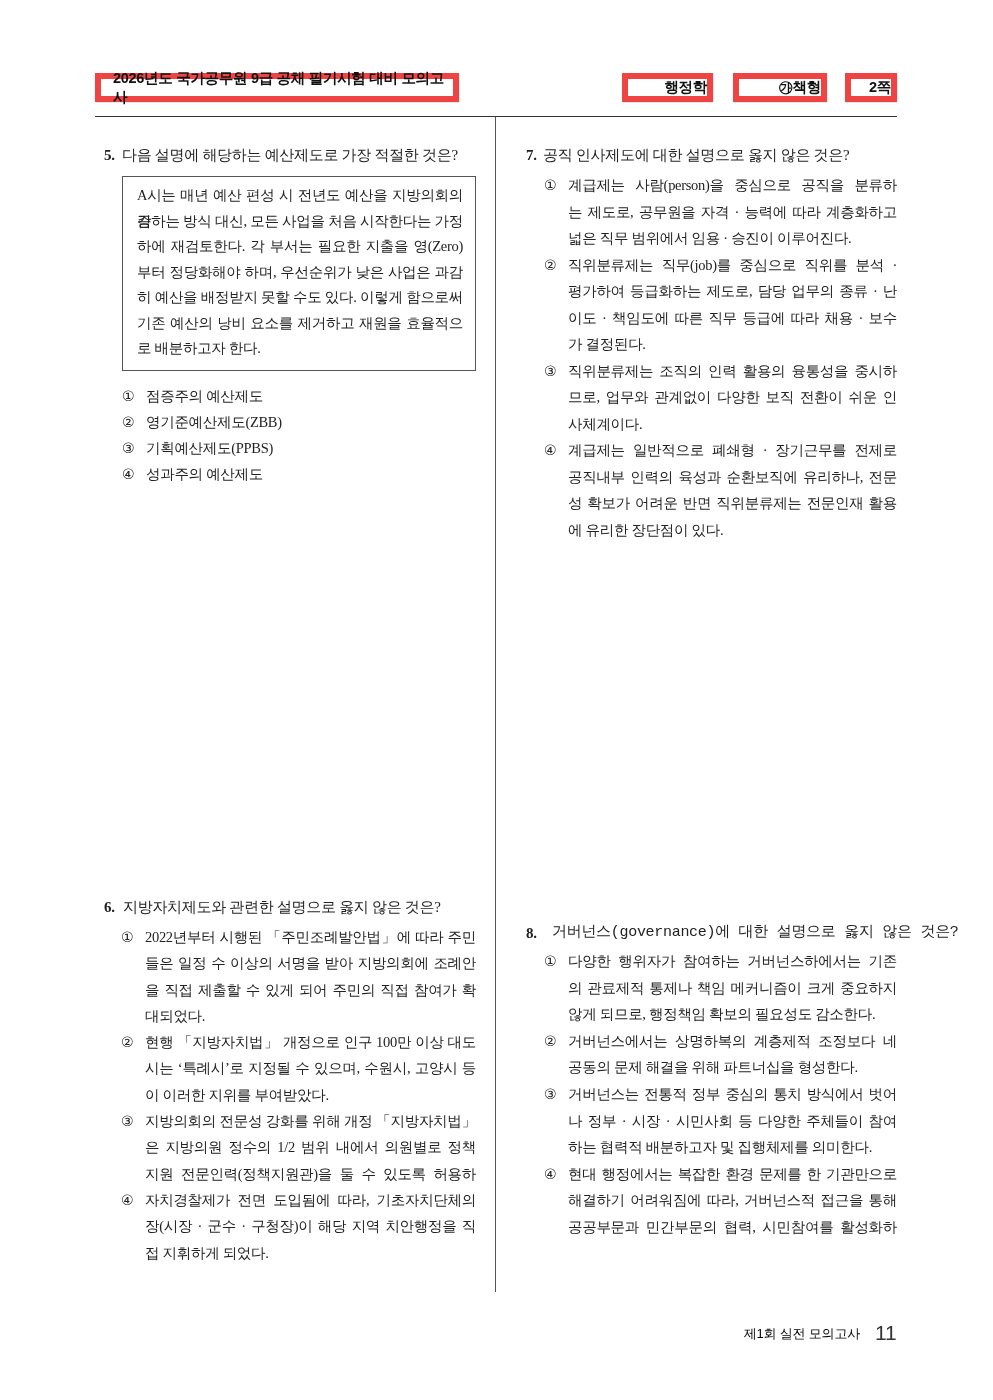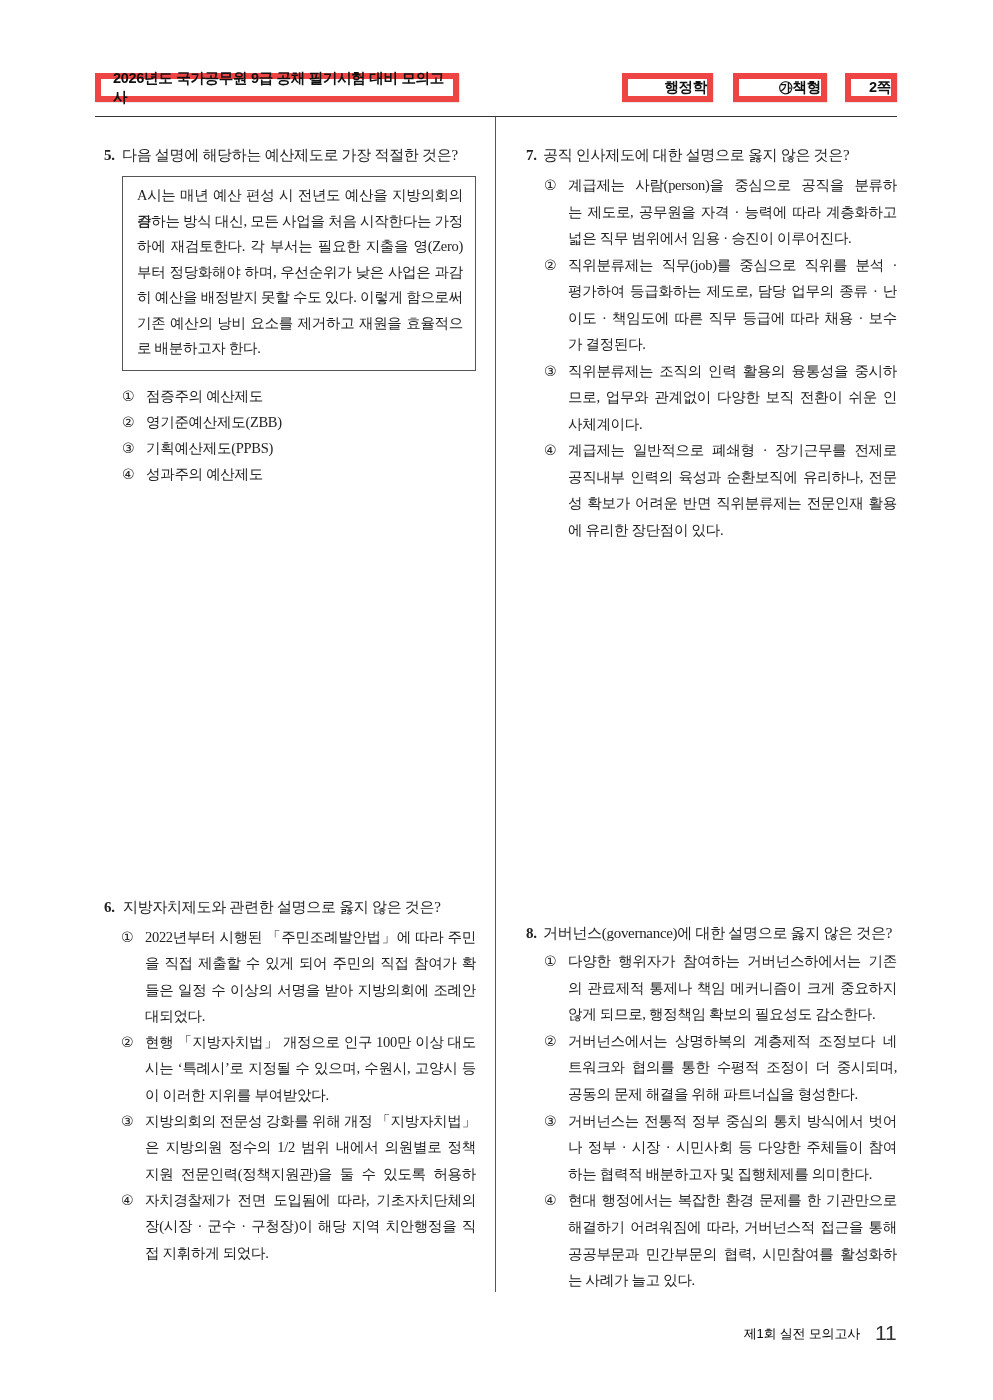--- a/index.html
+++ b/index.html
@@ -147,22 +147,22 @@
 </div>
 
 <div class="qtitle" style="left:104px;top:894px;width:372px;">
   <span class="qnum">6.</span>
   <span class="qprompt" style="left:19px;">지방자치제도와 관련한 설명으로 옳지 않은 것은?</span>
 </div>
 <div class="opts l263" style="left:121px;top:924px;width:355px;">
   <div class="opt">
     <span class="marker">①</span>
     <div class="ln j">2022년부터 시행된 「주민조례발안법」에 따라 주민</div>
+    <div class="ln j">들은 일정 수 이상의 서명을 받아 지방의회에 조례안</div>
     <div class="ln j">을 직접 제출할 수 있게 되어 주민의 직접 참여가 확</div>
-    <div class="ln j">들은 일정 수 이상의 서명을 받아 지방의회에 조례안</div>
     <div class="ln">대되었다.</div>
   </div>
   <div class="opt">
     <span class="marker">②</span>
     <div class="ln j">현행 「지방자치법」 개정으로 인구 100만 이상 대도</div>
     <div class="ln j">시는 ‘특례시’로 지정될 수 있으며, 수원시, 고양시 등</div>
     <div class="ln">이 이러한 지위를 부여받았다.</div>
   </div>
   <div class="opt">
     <span class="marker">③</span>
@@ -173,44 +173,42 @@
   <div class="opt">
     <span class="marker">④</span>
     <div class="ln j">자치경찰제가 전면 도입됨에 따라, 기초자치단체의</div>
     <div class="ln j">장(시장 · 군수 · 구청장)이 해당 지역 치안행정을 직</div>
     <div class="ln">접 지휘하게 되었다.</div>
   </div>
 </div>
 
 <div class="qtitle" style="left:526px;top:920px;width:371px;">
   <span class="qnum">8.</span>
-  <span class="qprompt" style="left:17px;">거버넌스(governance)에 대한 설명으로 옳지 않은 것은?</span>
+  <span class="qprompt" style="left:26px;font-family:Liberation Mono, monospace;">거버넌스(governance)에 대한 설명으로 옳지 않은 것은?</span>
 </div>
 <div class="opts l266" style="left:544px;top:948px;width:353px;">
   <div class="opt">
     <span class="marker">①</span>
     <div class="ln j">다양한 행위자가 참여하는 거버넌스하에서는 기존</div>
     <div class="ln j">의 관료제적 통제나 책임 메커니즘이 크게 중요하지</div>
     <div class="ln">않게 되므로, 행정책임 확보의 필요성도 감소한다.</div>
   </div>
   <div class="opt">
     <span class="marker">②</span>
     <div class="ln j">거버넌스에서는 상명하복의 계층제적 조정보다 네</div>
-    <div class="ln j">트워크와 협의를 통한 수평적 조정이 더 중시되며,</div>
     <div class="ln">공동의 문제 해결을 위해 파트너십을 형성한다.</div>
   </div>
   <div class="opt">
     <span class="marker">③</span>
     <div class="ln j">거버넌스는 전통적 정부 중심의 통치 방식에서 벗어</div>
     <div class="ln j">나 정부 · 시장 · 시민사회 등 다양한 주체들이 참여</div>
     <div class="ln">하는 협력적 배분하고자 및 집행체제를 의미한다.</div>
   </div>
   <div class="opt">
     <span class="marker">④</span>
     <div class="ln j">현대 행정에서는 복잡한 환경 문제를 한 기관만으로</div>
     <div class="ln j">해결하기 어려워짐에 따라, 거버넌스적 접근을 통해</div>
     <div class="ln j">공공부문과 민간부문의 협력, 시민참여를 활성화하</div>
-    <div class="ln">는 사례가 늘고 있다.</div>
   </div>
 </div>
 
 <div class="footer-label">제1회 실전 모의고사</div>
 <div class="footer-page">11</div>
 
 </body></html>

